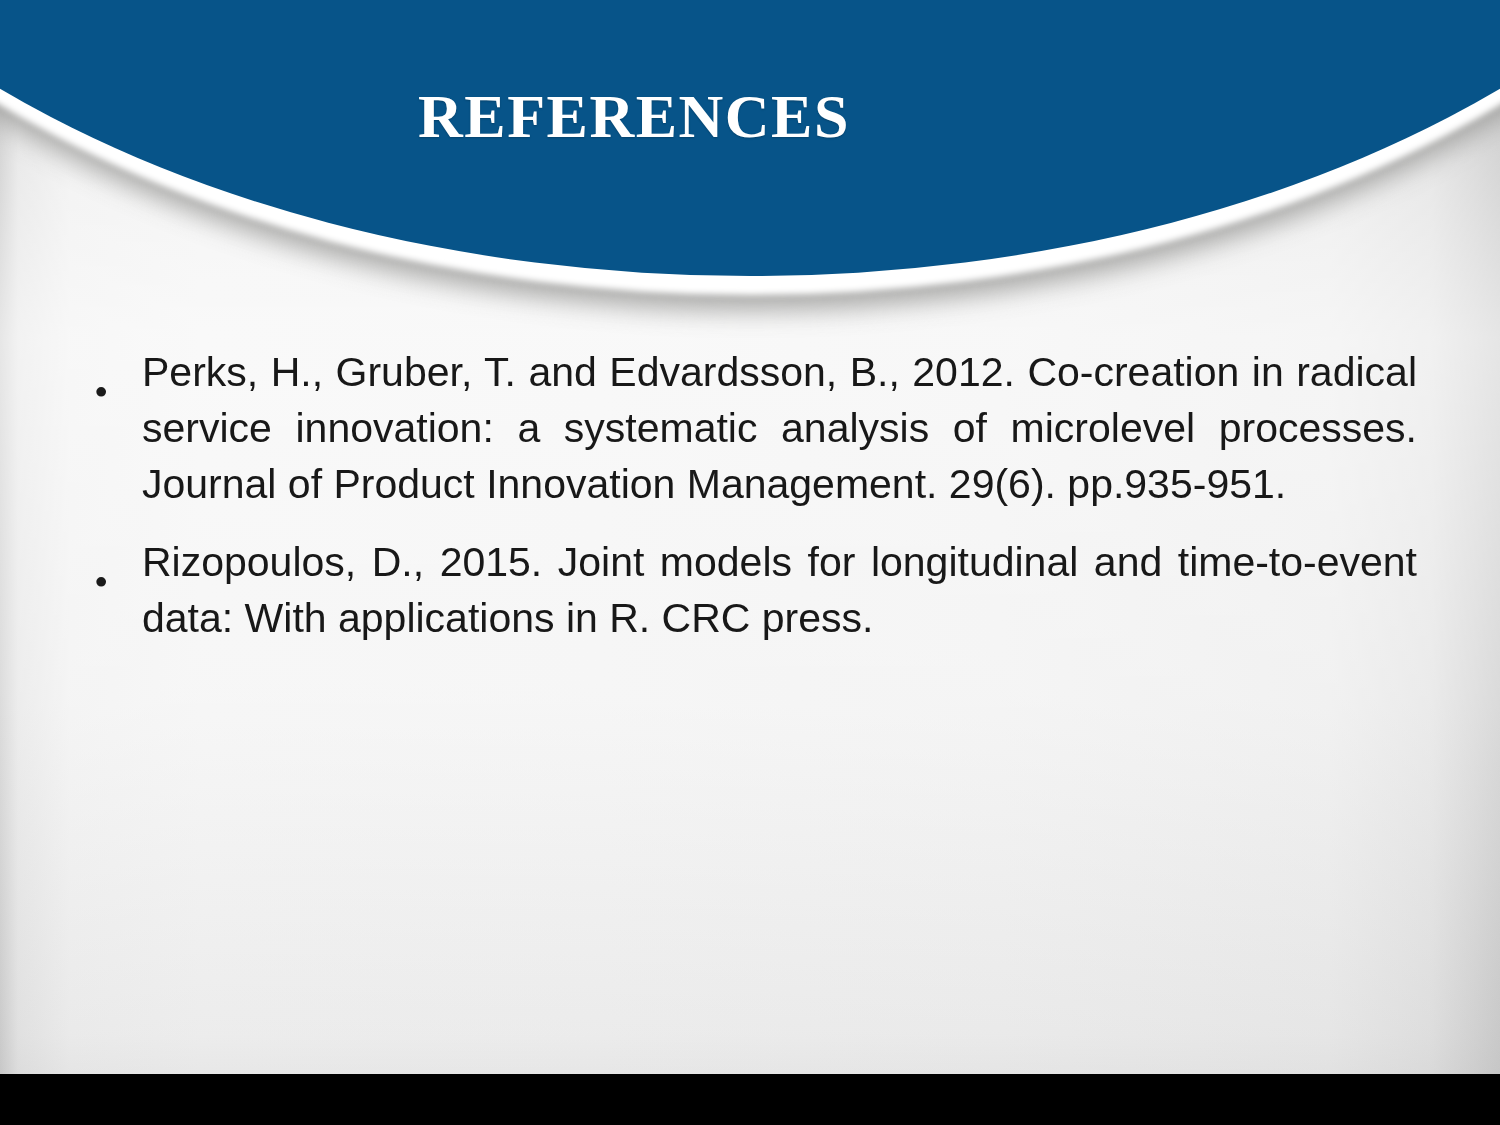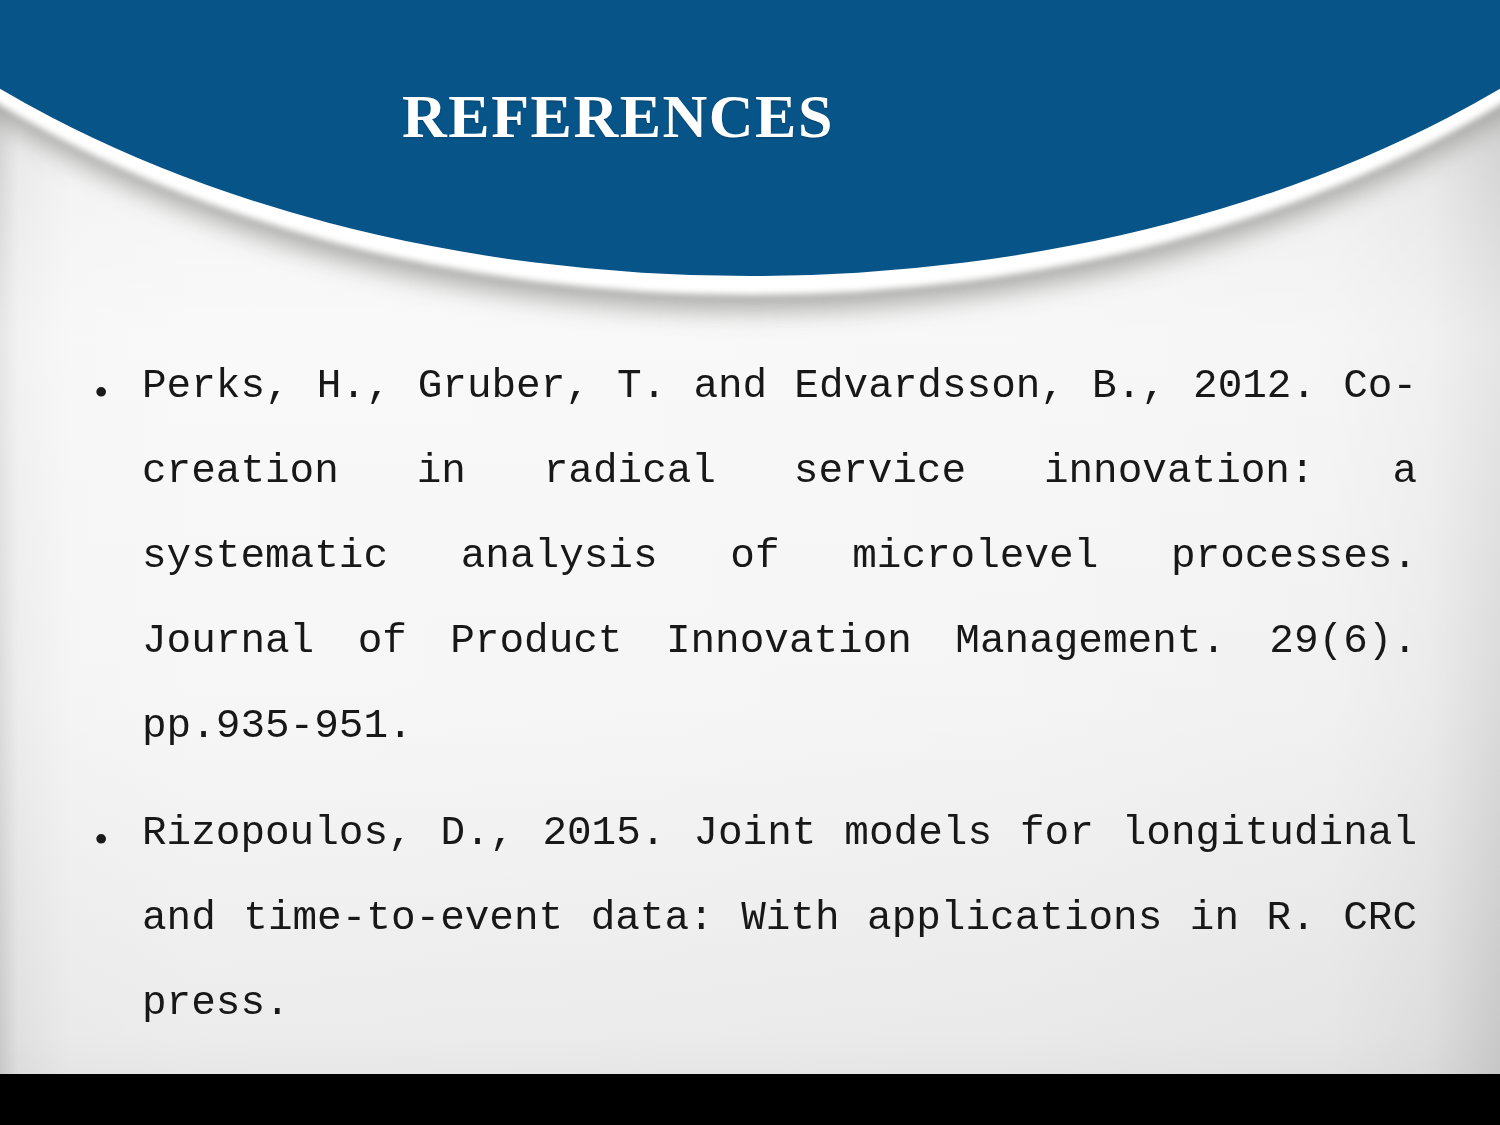--- a/index.html
+++ b/index.html
@@ -75,21 +75,21 @@
     width: 2204px;
     height: 1400px;
     border-radius: 50%;
     background: #075489;
   }
 
   
   .title {
     position: absolute;
     top: 0;
-    left: 0;
+    left: 16px;
     width: 1236px;
     height: 232px;
     display: flex;
     align-items: center;
     justify-content: center;
     z-index: 6;
     pointer-events: none;
   }
   .title-text {
     color: #ffffff;
@@ -120,24 +120,24 @@
     font-size: 41px;
     line-height: 96px;
     text-align: left;
     padding-left: 14px;
     box-sizing: border-box;
   }
   .bullet-text {
     flex: 1 1 auto;
     color: #181818;
     font-size: 41px;
-    line-height: 85px;
+    line-height: 56px;
     text-align: justify;
     text-justify: inter-word;
-    font-family: Liberation Mono, monospace;
+    font-family: Liberation Sans, sans-serif;
     hyphens: manual;
   }
 
   
   .footer-bar {
     position: absolute;
     left: 0;
     bottom: 0;
     width: 1500px;
     height: 51px;

